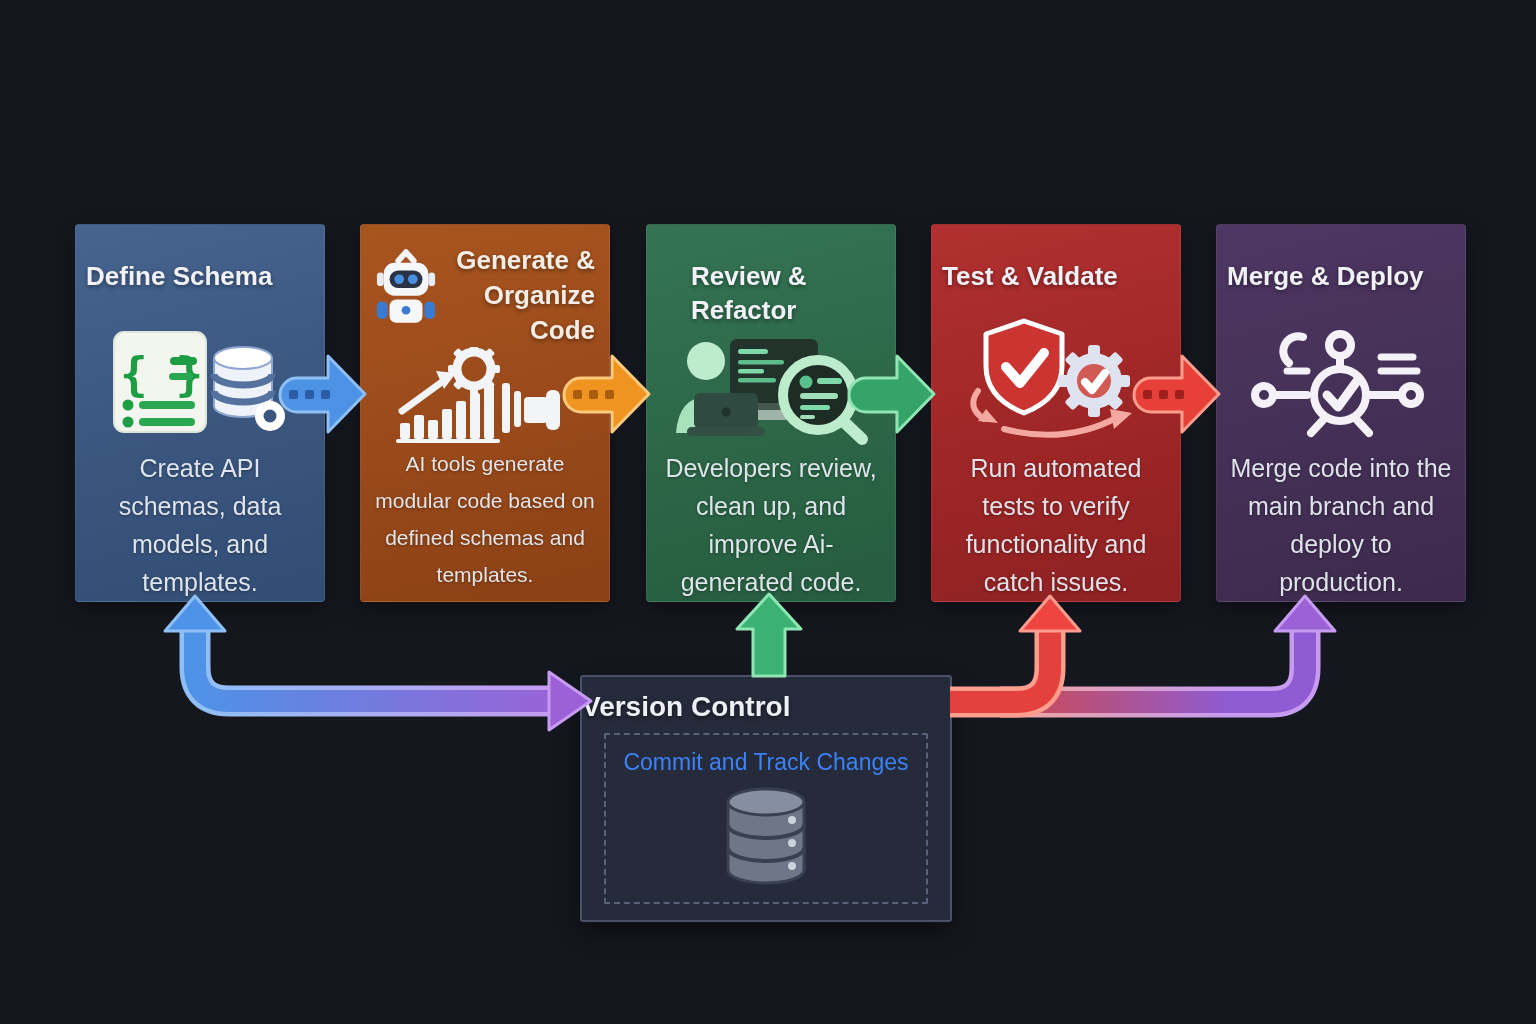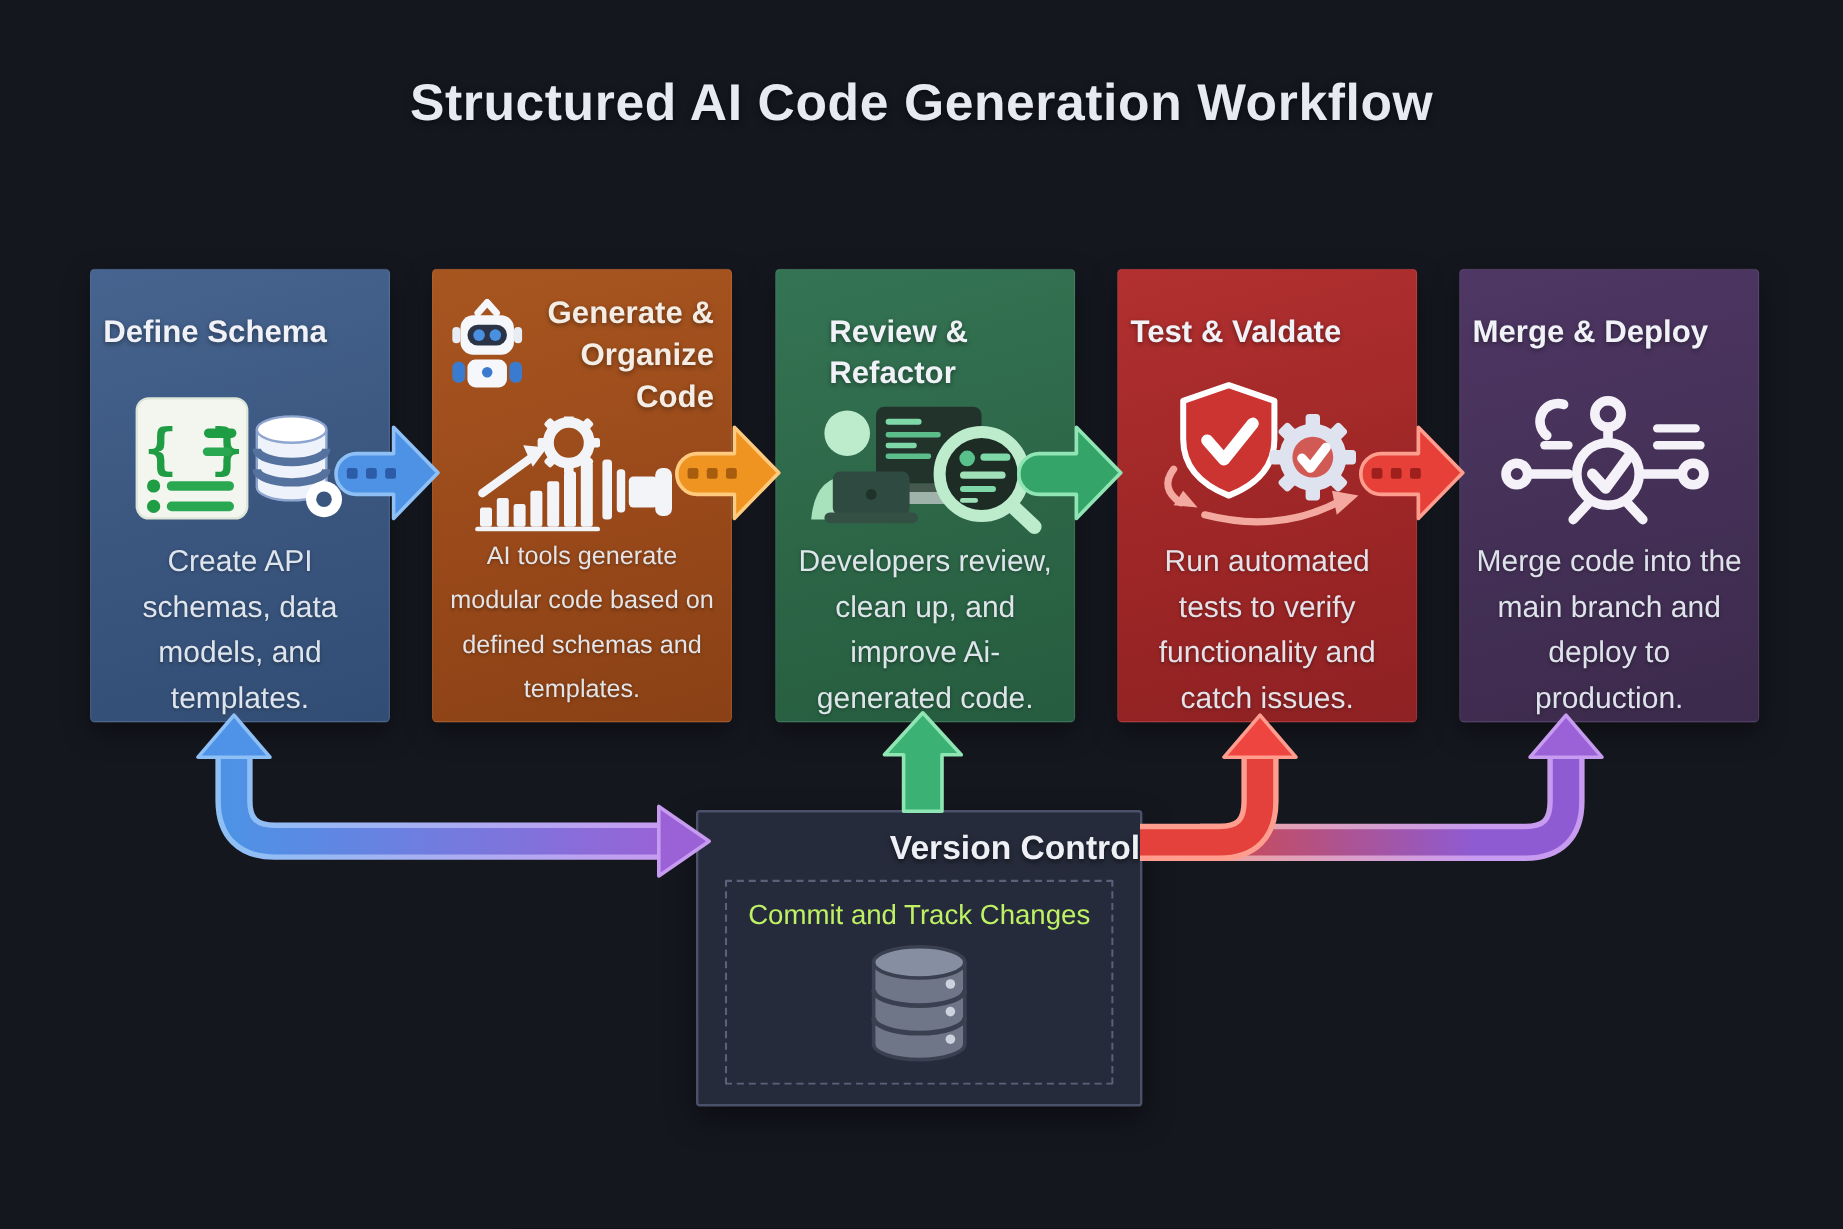--- a/index.html
+++ b/index.html
@@ -56,38 +56,37 @@
   .card-body.tight{top:220px;line-height:37px;font-size:21px;}
   .step-arrow{position:absolute;top:350px;z-index:6;}
   .a1{left:276px;} .a2{left:560px;} .a3{left:845px;} .a4{left:1130px;}
   #loop-overlay{position:absolute;left:0;top:0;z-index:5;pointer-events:none;}
   .vc-box{
     position:absolute;left:580px;top:675px;width:372px;height:247px;
     background:#262b3b;border:2px solid #4a5168;border-radius:3px;
     box-shadow:0 10px 26px rgba(0,0,0,.45);z-index:1;box-sizing:border-box;
   }
   .vc-title{
-    margin-top:14px;text-align:right;font-size:28px;font-weight:bold;color:#eef0f6;
+    margin-top:14px;text-align:left;font-size:28px;font-weight:bold;color:#eef0f6;
     text-shadow:0 2px 4px rgba(0,0,0,.5);
   }
   .vc-dashed{
     position:absolute;left:22px;right:22px;top:56px;bottom:16px;
     border:2px dashed #5a6178;border-radius:2px;
   }
   .vc-subtitle{
-    margin-top:14px;text-align:center;font-size:23px;color:#bef264;
+    margin-top:14px;text-align:center;font-size:23px;color:#3b82f6;
   }
   .vc-db{display:flex;justify-content:center;margin-top:8px;}
 </style>
 </head>
 <body>
 
 <div id="stage">
 
-  <div class="page-title">Structured AI Code Generation Workflow</div>
 
   <div class="card card-blue">
     <div class="card-title">Define Schema</div>
     <div class="card-icon icon-pos-1">
       <svg width="176" height="106" viewBox="0 0 176 106">
         <rect x="2" y="2" width="92" height="100" rx="10" fill="#f3f6ee" stroke="#dde6d8" stroke-width="2"></rect>
         <text x="8" y="60" font-family="DejaVu Sans Mono, monospace" font-size="46" font-weight="bold" fill="#1f9d44">{ }</text>
         <rect x="58" y="27" width="27" height="8" rx="4" fill="#1f9d44"></rect>
         <rect x="57" y="43" width="24" height="7" rx="3.5" fill="#2aa751"></rect>
         <circle cx="16" cy="75" r="5.5" fill="#1f9d44"></circle>

